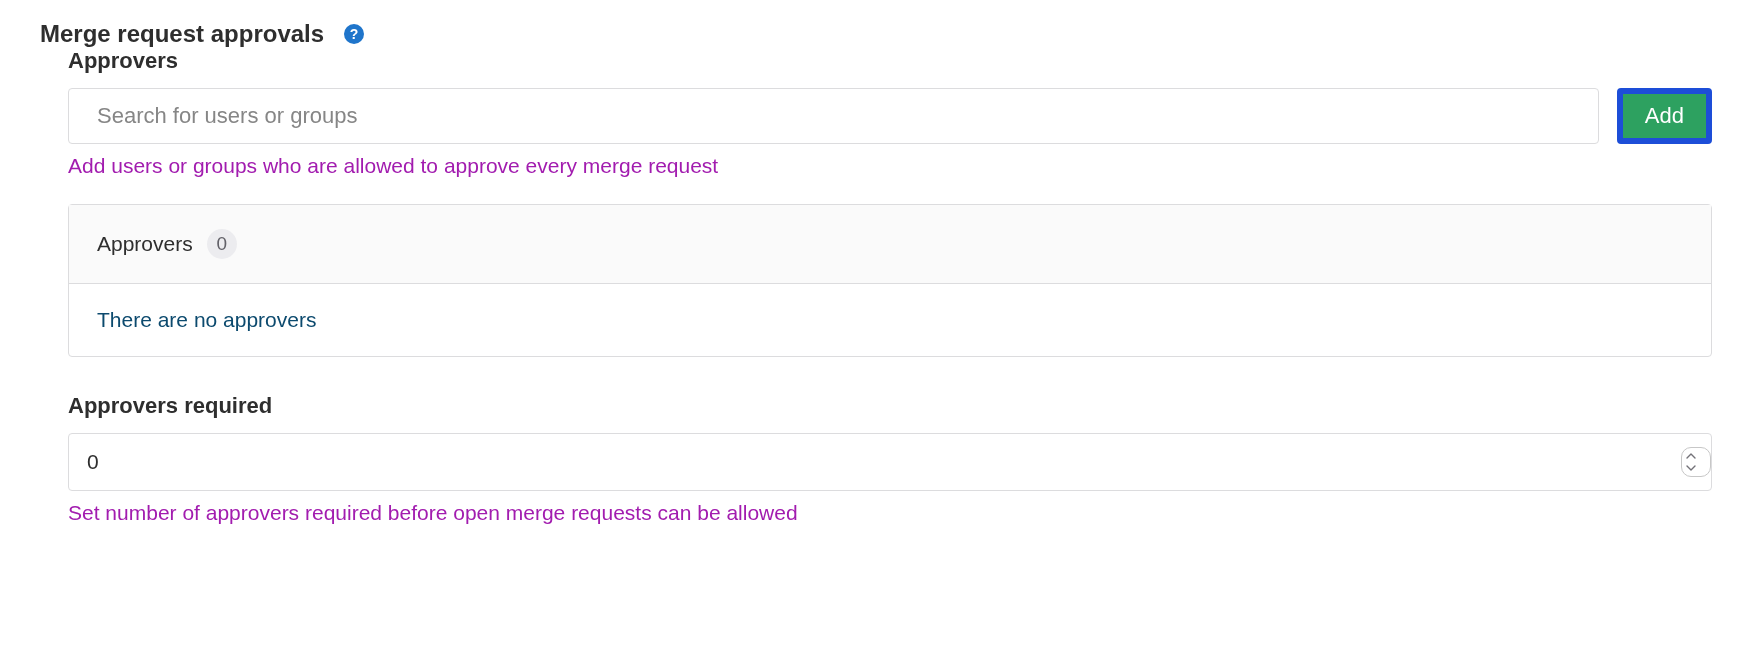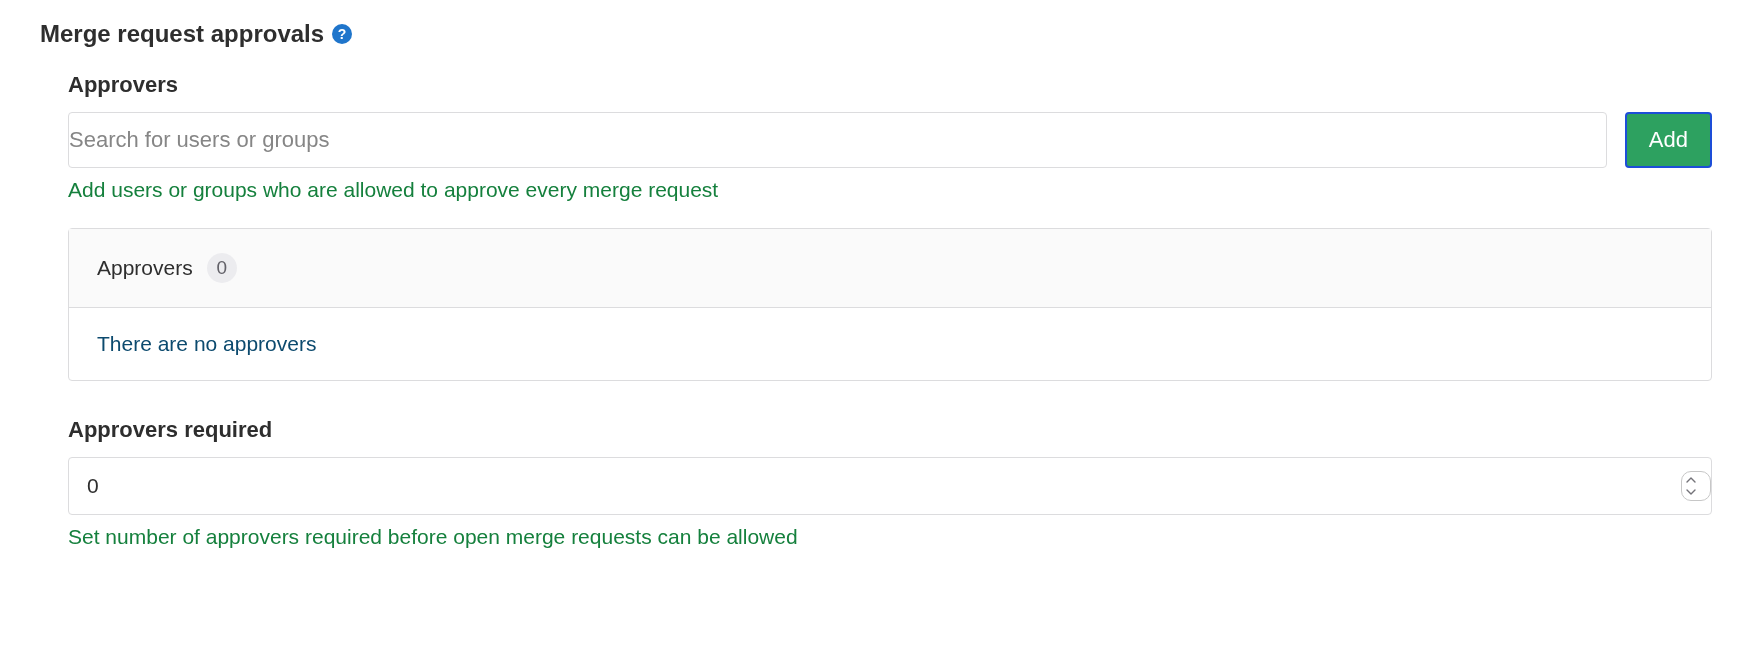--- a/index.html
+++ b/index.html
@@ -12,22 +12,21 @@
       background: #fff;
       padding: 20px 40px;
       color: #2e2e2e;
     }
     .section-title {
       font-size: 24px;
       font-weight: 700;
       color: #2e2e2e;
       display: flex;
       align-items: center;
-      gap: 8px;
-      margin-bottom: 24px;
+      gap: 20px;
     }
     .help-icon {
       display: inline-flex;
       align-items: center;
       justify-content: center;
       width: 20px;
       height: 20px;
       border-radius: 50%;
       background: #1f75cb;
       color: #fff;
@@ -47,41 +46,41 @@
     .search-row {
       display: flex;
       gap: 18px;
       align-items: stretch;
       margin-bottom: 10px;
     }
     .search-input {
       flex: 1;
       border: 1px solid #dcdcde;
       border-radius: 4px;
-      padding: 14px 0;
+      padding: 14px 28px;
       font-size: 22px;
       color: #333;
       outline: none;
     }
     .search-input::placeholder {
       color: #868686;
     }
     .add-button {
       background: #2da160;
-      border: 2px solid #1d4ed8;
+      border: 6px solid #1d4ed8;
       color: #fff;
       font-size: 22px;
       font-weight: 400;
       padding: 0 22px;
       border-radius: 4px;
       cursor: pointer;
     }
     .help-text {
       font-size: 21px;
-      color: #15803d;
+      color: #a21caf;
       margin-bottom: 26px;
     }
     .approvers-panel {
       border: 1px solid #dcdcde;
       border-radius: 4px;
       margin-bottom: 36px;
     }
     .approvers-header {
       background: #fafafa;
       padding: 24px 28px;

